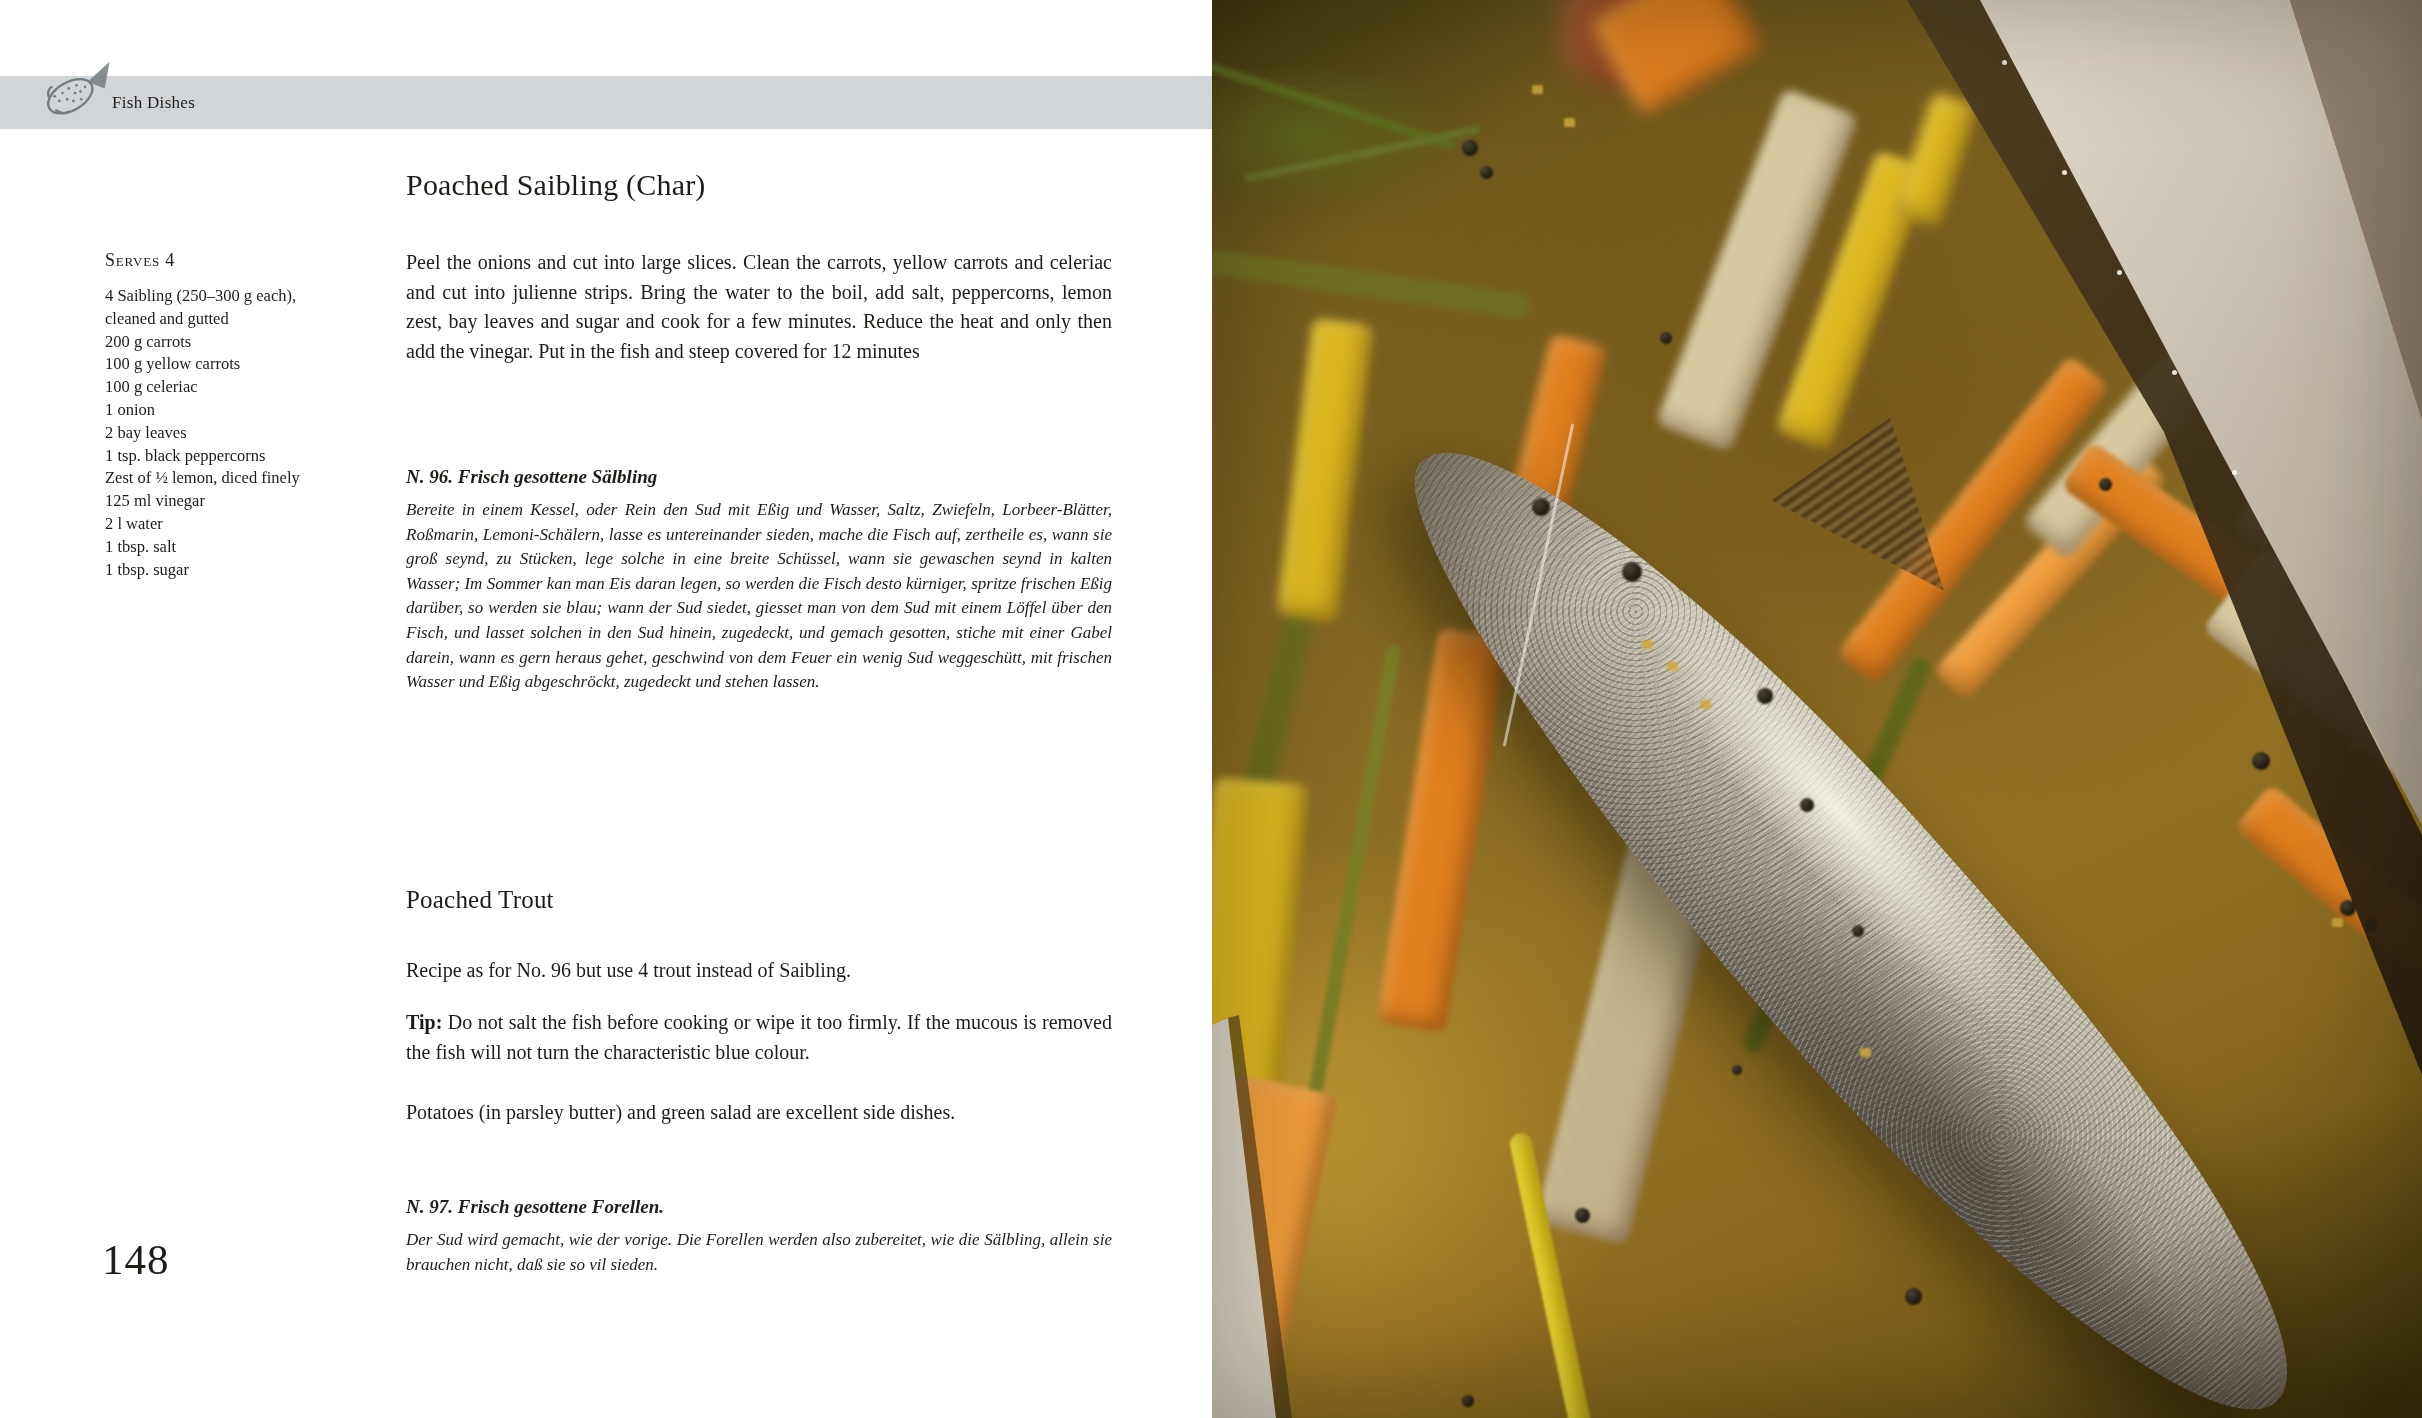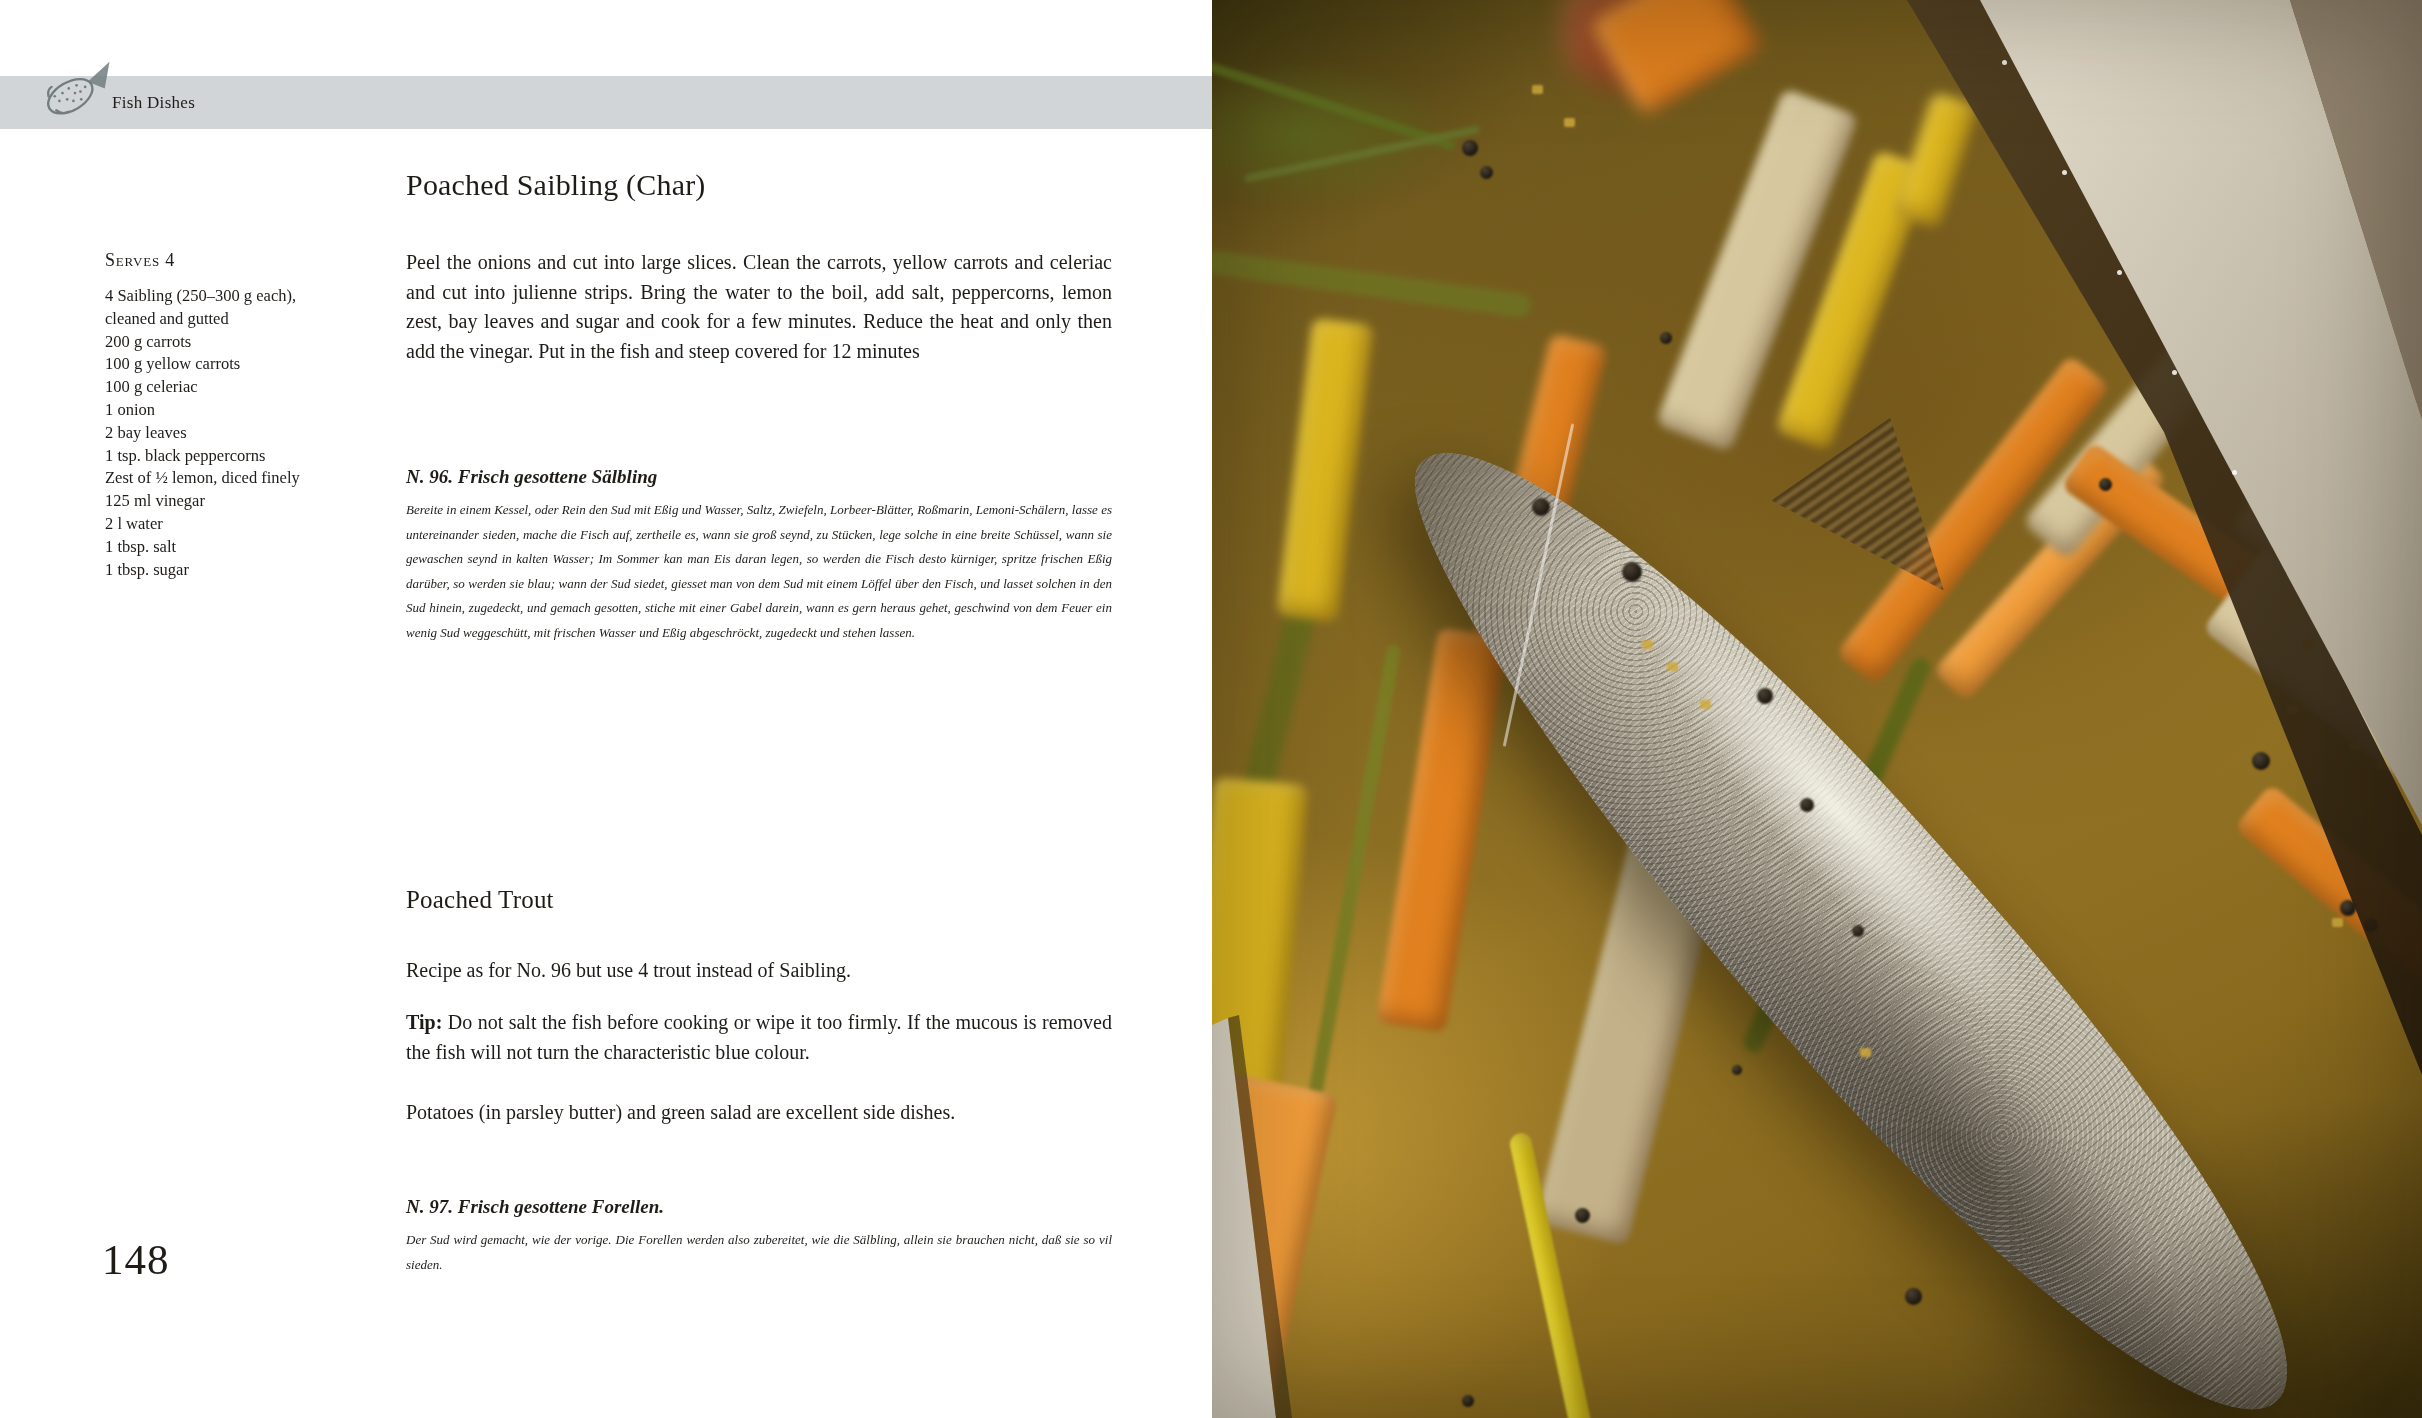--- a/index.html
+++ b/index.html
@@ -15,21 +15,21 @@
   .fish-glyph{position:absolute;left:36px;top:-24px;width:78px;height:76px;}
 
   .ingredients{position:absolute;left:105px;top:250px;width:262px;font-size:16.5px;color:var(--ink);}
   .serves{font-variant:small-caps;font-size:18px;letter-spacing:.8px;margin-bottom:14px;}
   .ing-line{line-height:22.8px;}
 
   .col{position:absolute;left:406px;width:706px;color:var(--ink);}
   .title-lg{font-size:30px;font-weight:400;letter-spacing:.2px;}
   .body-p{font-size:20px;line-height:29.6px;text-align:justify;}
   .hist-head{font-size:19px;font-style:italic;font-weight:bold;}
-  .hist-body{font-size:13px;font-style:italic;line-height:24.6px;text-align:justify;}
+  .hist-body{font-size:17px;font-style:italic;line-height:24.6px;text-align:justify;}
   .plain-p{font-size:20px;line-height:29.6px;}
   .pagenum{position:absolute;left:102px;top:1235px;font-size:43px;letter-spacing:1px;color:var(--ink);}
 
   
   .photo{position:absolute;left:1212px;top:0;width:1210px;height:1418px;overflow:hidden;
     background:
       radial-gradient(ellipse 520px 430px at 6% 80%, rgba(235,185,70,.50), transparent 70%),
       radial-gradient(ellipse 700px 520px at -5% -5%, rgba(20,25,4,.62), transparent 65%),
       radial-gradient(ellipse 620px 440px at 97% 99%, rgba(25,20,4,.55), transparent 70%),
       radial-gradient(ellipse 820px 620px at 55% 30%, rgba(90,60,15,.35), transparent 70%),

